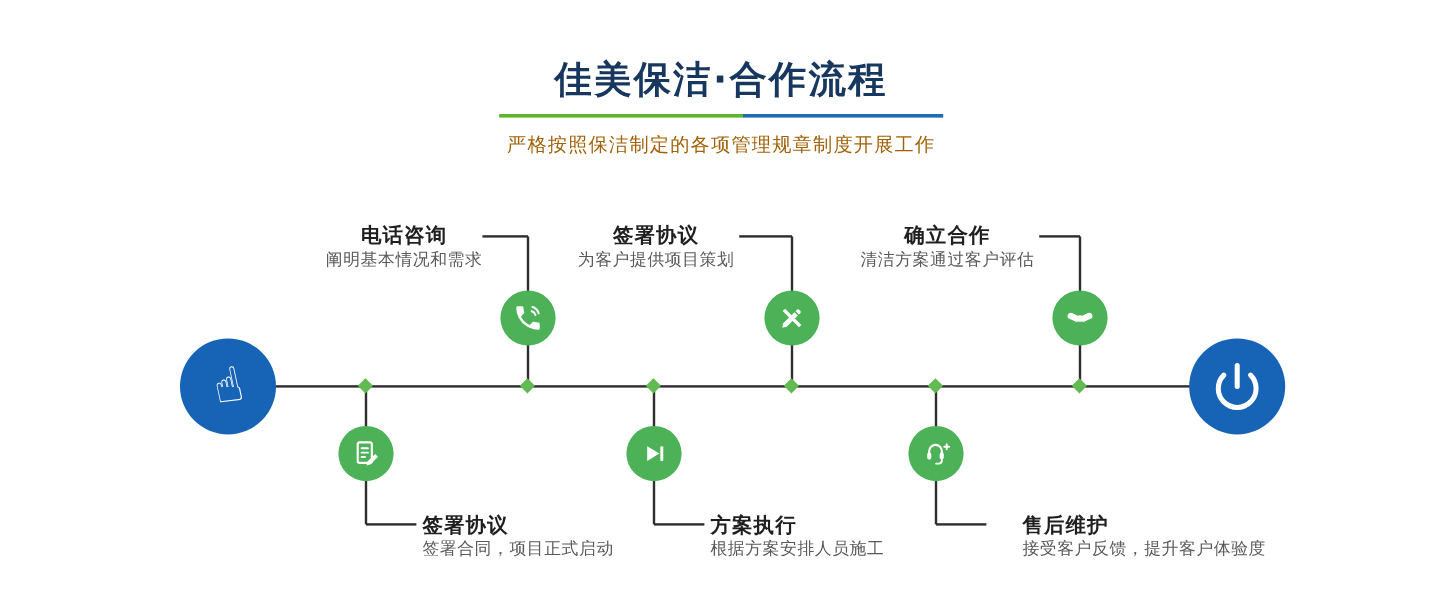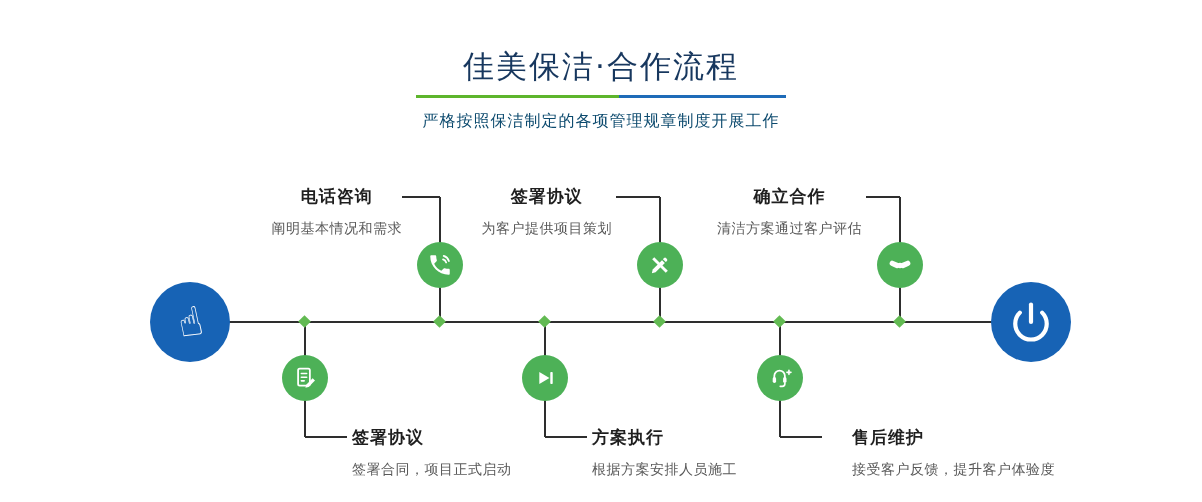--- a/index.html
+++ b/index.html
@@ -1,25 +1,25 @@
 <!DOCTYPE html>
 <html><head>
 <meta charset="utf-8">
 <style>
   html,body{margin:0;padding:0;background:#fff;}
   body{font-family:"DejaVu Sans","Liberation Sans",sans-serif;}
   .canvas{position:relative;width:1202px;height:502px;background:#ffffff;overflow:hidden;}
 
   
   .title{position:absolute;top:46px;left:0;width:100%;text-align:center;
-         font-size:31px;font-weight:normal;color:#17375e;letter-spacing:2px;}
+         font-size:31px;font-weight:bold;color:#17375e;letter-spacing:2px;}
   .title-underline{position:absolute;top:95px;left:416px;width:370px;height:3px;
          background:linear-gradient(90deg,#5db52c 0%,#5db52c 55%,#1e6bb8 55%,#1e6bb8 100%);}
   .subtitle{position:absolute;top:111px;left:0;width:100%;text-align:center;
-         font-size:16px;color:#0c4a6e;letter-spacing:1px;}
+         font-size:16px;color:#a16207;letter-spacing:1px;}
 
   
   .hline{position:absolute;height:2px;background:#2e2e2e;z-index:1;}
   .vline{position:absolute;width:2px;background:#2e2e2e;z-index:1;}
 
   
   .node{position:absolute;width:46px;height:46px;border-radius:50%;background:#4db157;
         display:flex;align-items:center;justify-content:center;z-index:3;}
   .node svg{width:26px;height:26px;display:block;}
   .endpoint{position:absolute;width:80px;height:80px;border-radius:50%;background:#1763b5;
@@ -28,21 +28,21 @@
   .hand-glyph{color:#ffffff;font-size:40px;line-height:1;transform:rotate(-12deg);
         font-family:"DejaVu Sans",sans-serif;}
   .diamond{position:absolute;width:9px;height:9px;background:#62ba52;
         transform:rotate(45deg);z-index:2;}
 
   
   .step-text{position:absolute;z-index:4;white-space:nowrap;}
   .top-text{top:185px;text-align:center;}
   .bottom-text{top:426px;text-align:left;}
   .step-title{font-size:17px;font-weight:bold;color:#1f1f1f;letter-spacing:1px;}
-  .step-desc{font-size:14px;color:#595959;margin-top:12px;letter-spacing:.5px;}
+  .step-desc{font-size:14px;color:#595959;margin-top:0;letter-spacing:.5px;}
 </style>
 </head>
 <body>
 
 <div class="canvas">
 
   <div class="title">佳美保洁·合作流程</div>
   <div class="title-underline"></div>
   <div class="subtitle">严格按照保洁制定的各项管理规章制度开展工作</div>
 

